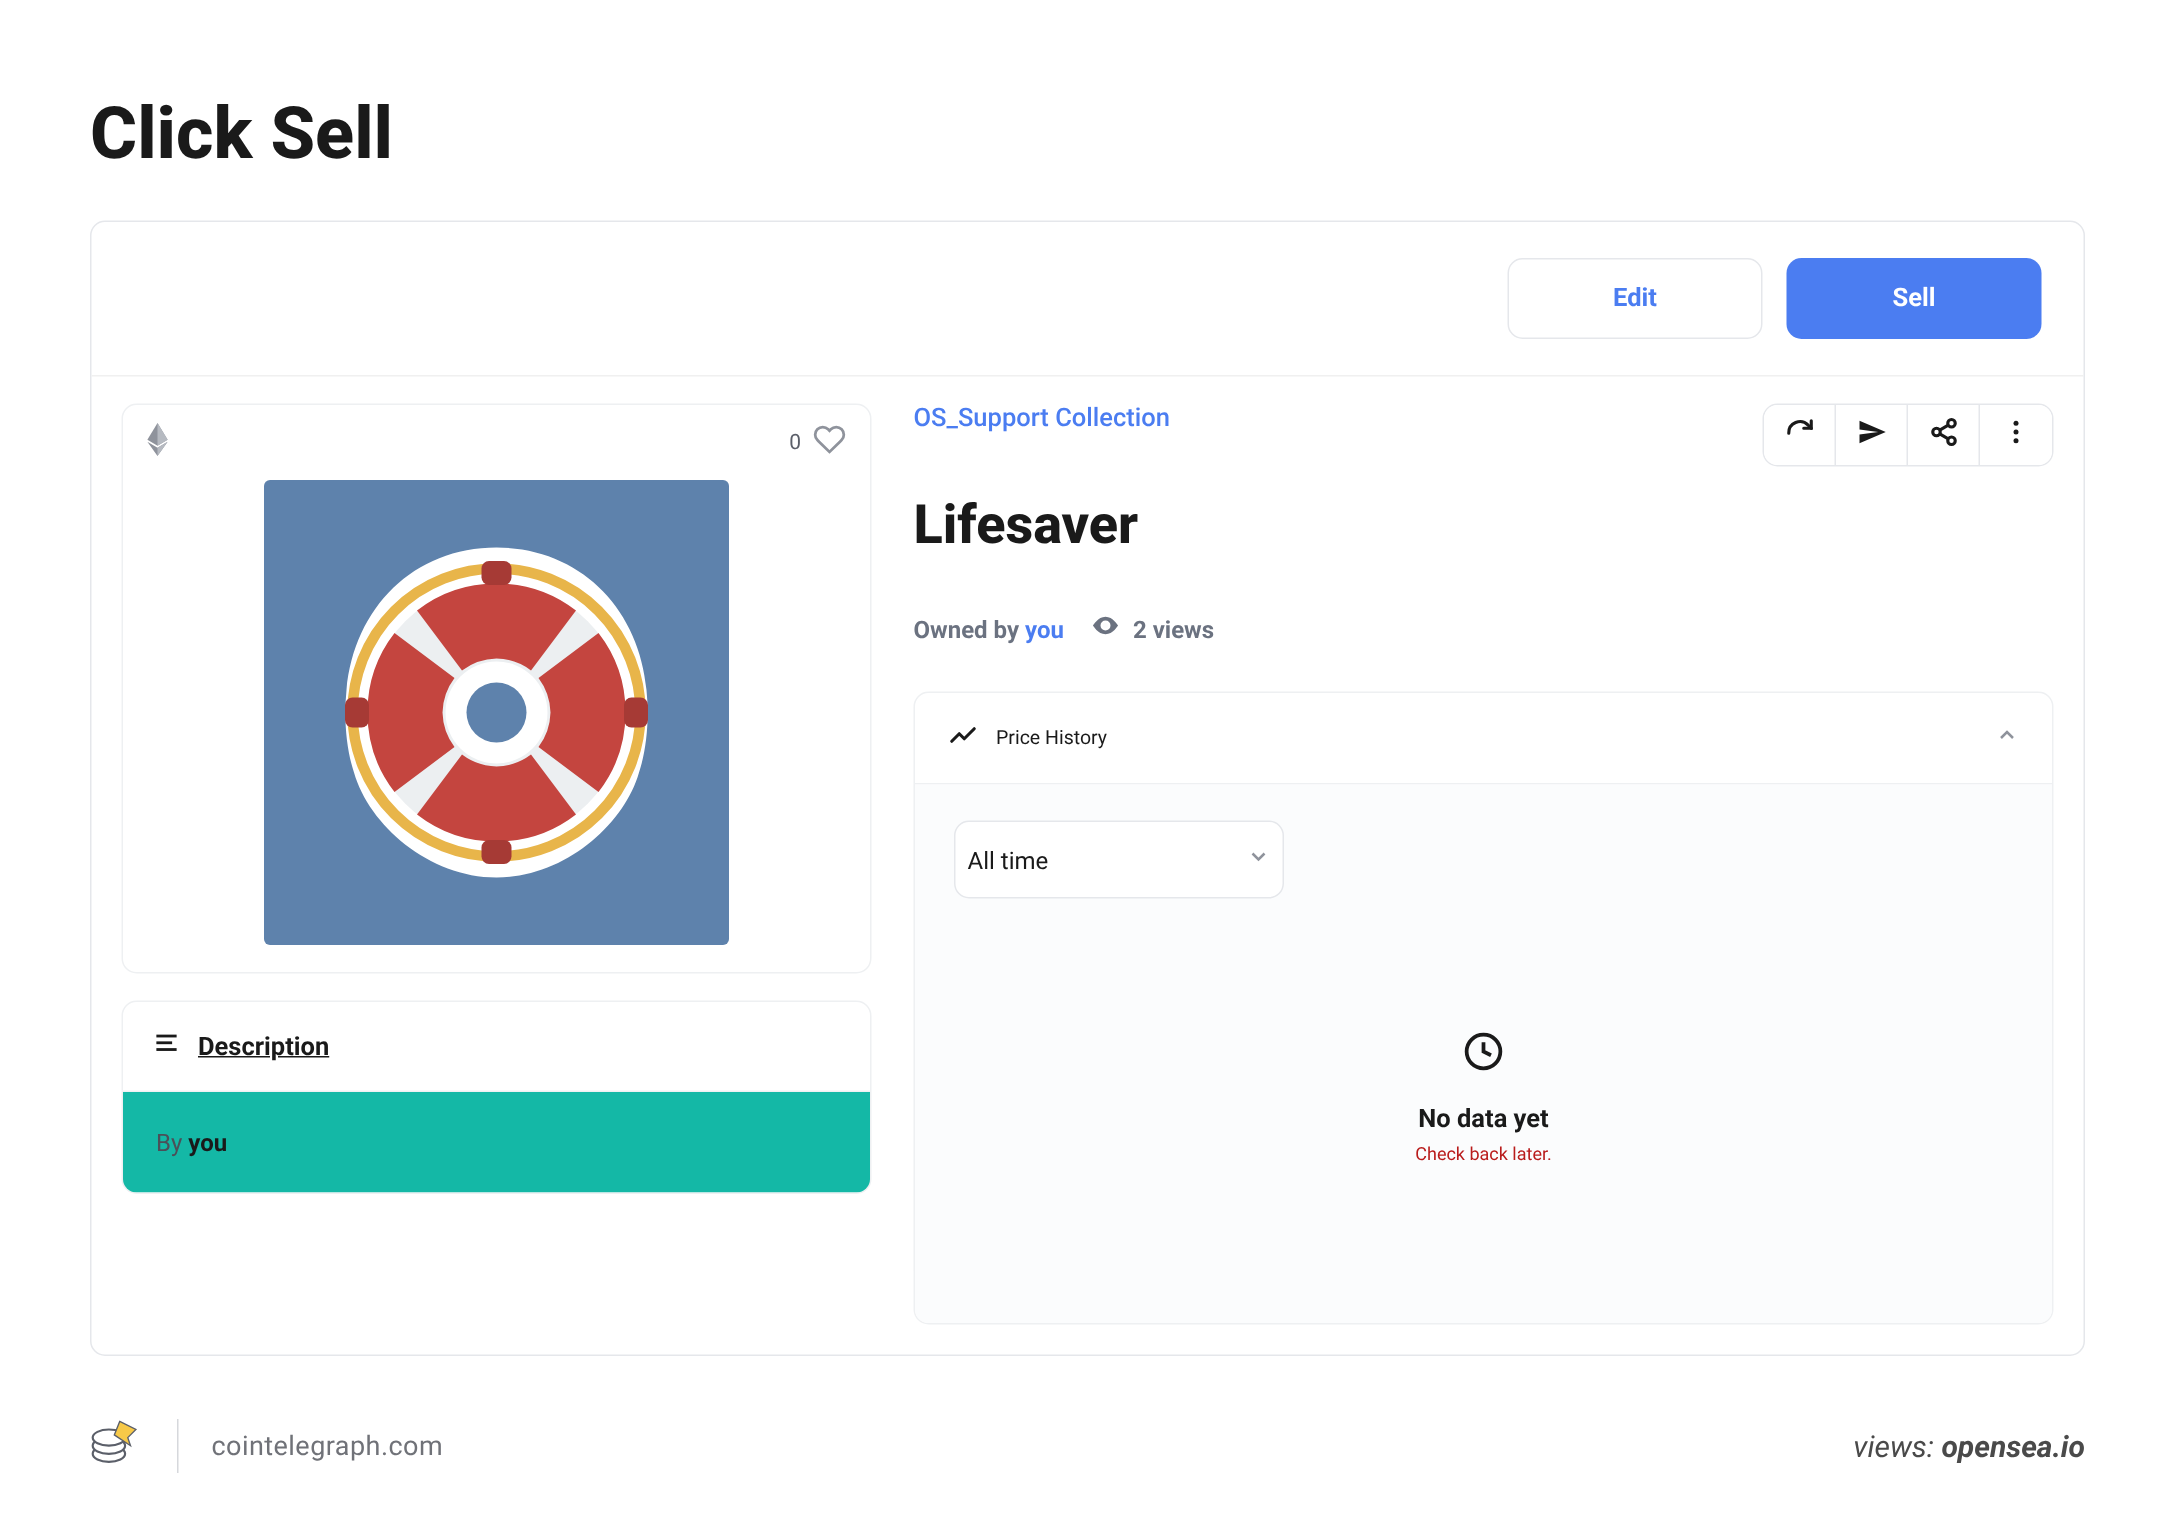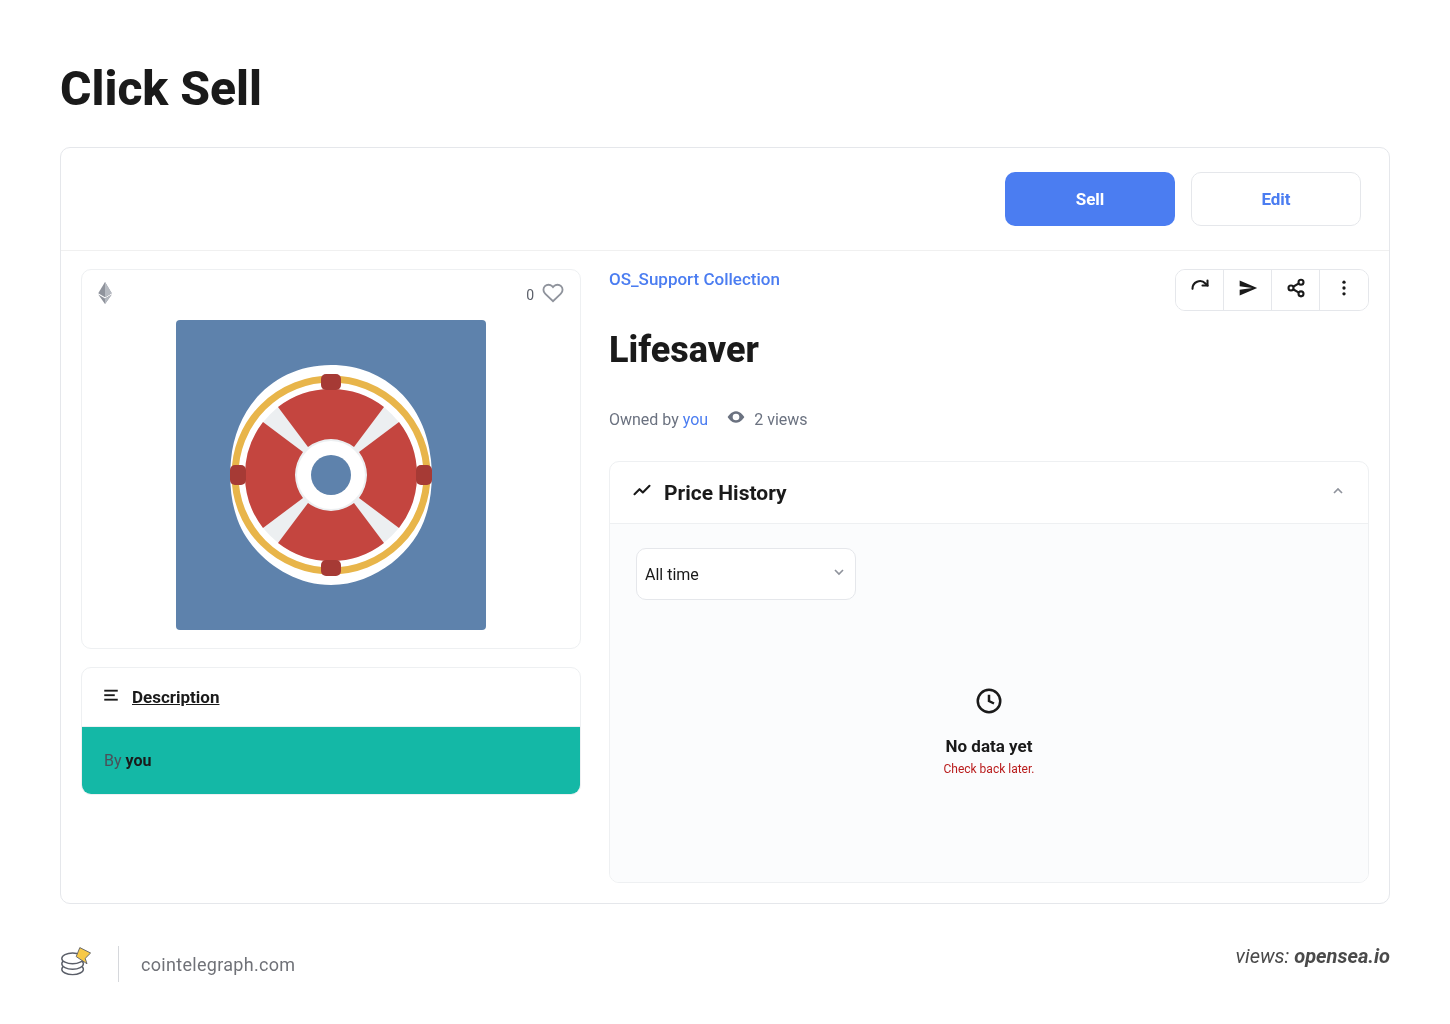--- a/index.html
+++ b/index.html
@@ -24,49 +24,49 @@
 .desc-head { display: flex; align-items: center; gap: 12px; padding: 18px 20px; border-bottom: 1px solid #eef0f2; font-weight: 700; font-size: 17px; text-decoration: underline; }
 .desc-body { background: #14b8a6; padding: 24px 22px; font-size: 16px; color: #4b4f58; }
 .desc-body .by-strong { font-weight: 700; color: #1a1a1a; }
 .right-col { flex: 1; display: flex; flex-direction: column; }
 .rc-top { display: flex; justify-content: space-between; align-items: flex-start; }
 .collection-link { color: #4b7df1; font-size: 17px; font-weight: 500; cursor: pointer; }
 .icon-bar { display: flex; border: 1px solid #e5e7eb; border-radius: 10px; overflow: hidden; }
 .icon-btn { width: 48px; height: 40px; display: flex; align-items: center; justify-content: center; border-right: 1px solid #e5e7eb; cursor: pointer; color: #1a1a1a; background: #fff; }
 .icon-btn:last-child { border-right: none; }
 .nft-title { font-size: 36px; font-weight: 800; margin-top: 18px; color: #1a1a1a; }
-.owner-row { display: flex; align-items: center; gap: 18px; margin-top: 36px; font-size: 16px; color: #6b7280; }
+.owner-row { display: flex; align-items: center; gap: 18px; margin-top: 36px; font-size: 16px; color: #6b7280; font-weight: bold; }
 .owner-link { color: #4b7df1; cursor: pointer; }
 .views-group { display: flex; align-items: center; gap: 8px; color: #6b7280; }
 .ph-card { margin-top: 30px; border: 1px solid #eef0f2; border-radius: 10px; overflow: hidden; flex: 1; display: flex; flex-direction: column; }
 .ph-head { display: flex; justify-content: space-between; align-items: center; padding: 18px 22px; border-bottom: 1px solid #eef0f2; cursor: pointer; }
-.ph-head-left { display: flex; align-items: center; gap: 12px; font-weight: 700; font-size: 21px; }
+.ph-head-left { display: flex; align-items: center; gap: 12px; font-weight: 400; font-size: 13px; }
 .chevron { color: #8f939c; }
 .ph-body { background: #fbfcfd; padding: 24px 26px 30px 26px; flex: 1; display: flex; flex-direction: column; }
 .dropdown { width: 220px; height: 52px; border: 1px solid #e5e7eb; border-radius: 10px; background: #fff; display: flex; align-items: center; justify-content: space-between; padding: 0 8px; font-size: 16px; color: #1a1a1a; cursor: pointer; }
 .empty-state { flex: 1; display: flex; flex-direction: column; align-items: center; justify-content: center; gap: 6px; margin-top: 10px; }
 .empty-title { font-weight: 700; font-size: 17px; margin-top: 10px; }
 .empty-sub { font-size: 12px; color: #b91c1c; }
-.footer { display: flex; justify-content: space-between; margin-top: 40px; }
+.footer { display: flex; justify-content: space-between; align-items: center; margin-top: 40px; }
 .footer-left { display: flex; align-items: center; gap: 22px; }
 .footer-divider { width: 1px; height: 36px; background: #d6d8dc; }
 .footer-brand { font-size: 18px; color: #707278; font-weight: 400; letter-spacing: 0.3px; }
 .footer-right { font-size: 20px; color: #4a4a4a; font-style: italic; }
 .footer-right .src-strong { font-weight: 700; font-style: italic; }
 </style>
 </head>
 <body>
 
 <h1 class="heading">Click Sell</h1>
 
 <div class="app-frame">
 
   <div class="top-bar">
+    <div class="btn btn-outline">Edit</div>
     <div class="btn btn-primary">Sell</div>
-    <div class="btn btn-outline">Edit</div>
   </div>
 
   <div class="content">
 
     <div class="left-col">
 
       <div class="media-card">
         <div class="media-header">
           <span class="eth-icon">
             <svg width="14" height="22" viewBox="0 0 256 417">

